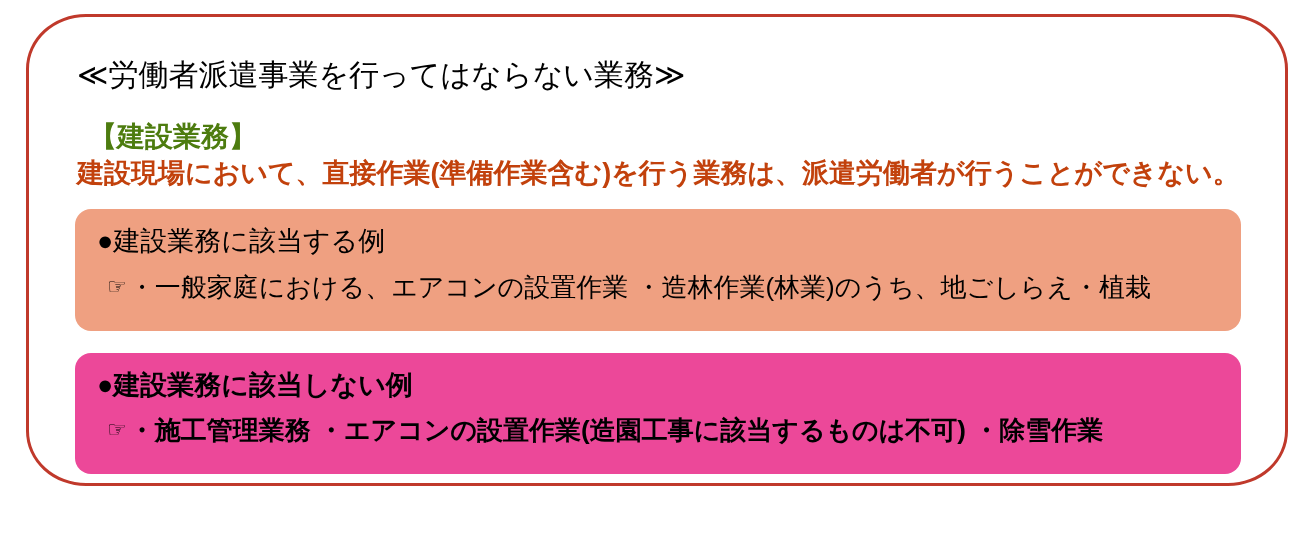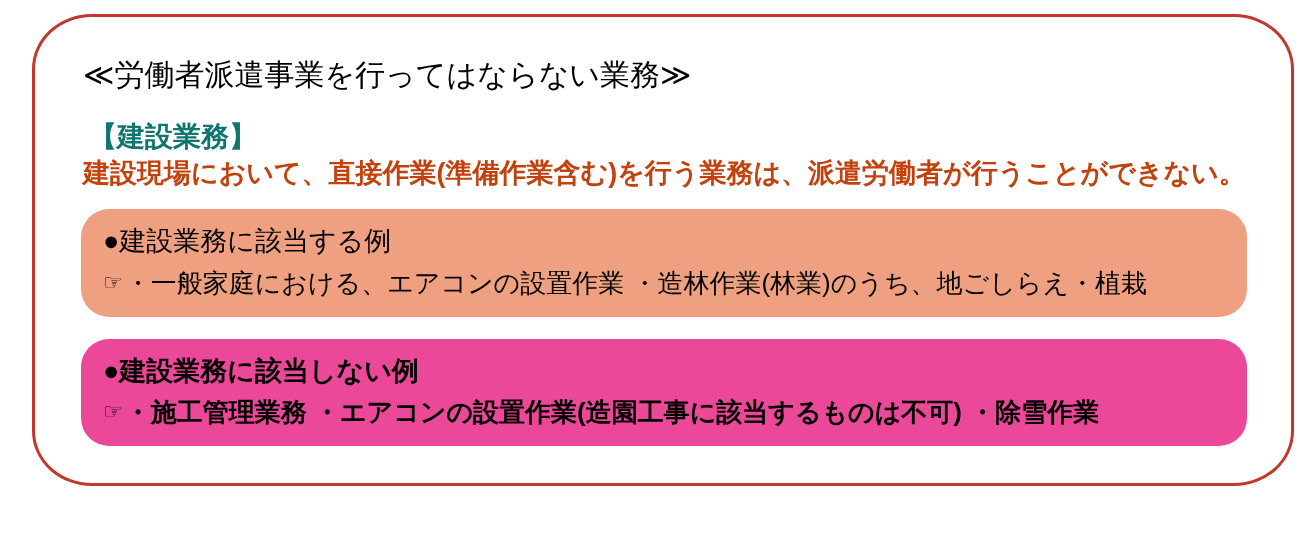--- a/index.html
+++ b/index.html
@@ -17,21 +17,21 @@
   .page {
     position: relative;
     width: 1316px;
     height: 542px;
     box-sizing: border-box;
   }
 
   
   .outer-frame {
     position: absolute;
-    left: 32px;
+    left: 26px;
     top: 14px;
     width: 1262px;
     height: 472px;
     box-sizing: border-box;
     border: 3px solid #c0392b;
     border-radius: 60px / 55px;
     background: #ffffff;
   }
 
   .content {
@@ -47,41 +47,41 @@
     color: #000000;
     letter-spacing: 0px;
     line-height: 1.2;
     white-space: nowrap;
     margin: 0 0 26px 0;
     padding-left: 2px;
   }
 
   .section-label {
     font-size: 28px;
-    color: #0f766e;
+    color: #4d7c0f;
     font-weight: bold;
     line-height: 1.25;
-    margin: 0 0 2px 6px;
+    margin: 0 0 2px 12px;
     padding-left: 2px;
     white-space: nowrap;
   }
 
   .section-desc {
     font-size: 27px;
     color: #c2410c;
     font-weight: bold;
     line-height: 1.3;
     margin: 0 0 18px 0;
     padding-left: 2px;
     white-space: nowrap;
   }
 
   .box {
     box-sizing: border-box;
-    border-radius: 28px;
+    border-radius: 16px;
     padding: 14px 16px 16px 22px;
     margin-bottom: 22px;
     width: 1166px;
   }
 
   .box-orange {
     background: #efa081;
   }
 
   .box-blue {
@@ -94,21 +94,21 @@
     color: #000000;
     line-height: 1.35;
     margin: 0 0 6px 0;
     white-space: nowrap;
   }
 
   .box-body {
     font-size: 26px;
     color: #000000;
     line-height: 1.35;
-    margin: 0;
+    margin: 10px;
     white-space: nowrap;
   }
 
   .pointer {
     font-size: 22px;
     vertical-align: 2px;
     margin-right: 2px;
   }
 </style>
 </head>

